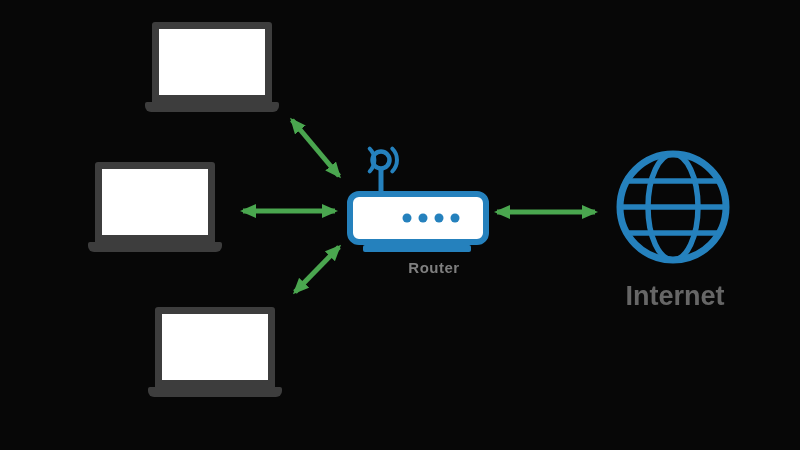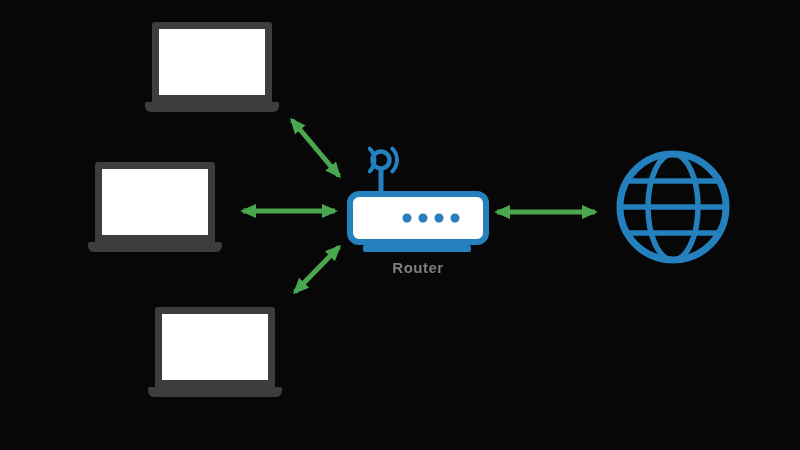--- a/index.html
+++ b/index.html
@@ -39,21 +39,21 @@
   .laptop-2 { left: 88px;  top: 162px; }
   .laptop-3 { left: 148px; top: 307px; }
 
   .router { position: absolute; left: 343px; top: 138px; }
   .blue-stroke { stroke: var(--device_blue, #2581bd); }
   .blue-fill   { fill:   var(--device_blue, #2581bd); }
   .router-body { fill: #ffffff; }
 
   .router-label {
     position: absolute;
-    left: 343px; top: 259px;
+    left: 359px; top: 259px;
     width: 150px;
     text-align: center;
     color: var(--router_label_gray, #7f7f7f);
     font-size: 15px;
     font-weight: bold;
     letter-spacing: 0.5px;
   }
 
   .globe { position: absolute; left: 613px; top: 147px; }
 
@@ -118,14 +118,15 @@
   <div class="router-label">Router</div>
 
   <svg class="globe" width="120" height="120" viewBox="0 0 120 120">
     <circle class="blue-stroke" cx="60" cy="60" r="53" fill="none" stroke-width="7"></circle>
     <ellipse class="blue-stroke" cx="60" cy="60" rx="25" ry="53" fill="none" stroke-width="5.5"></ellipse>
     <line class="blue-stroke" x1="7" y1="60" x2="113" y2="60" stroke-width="5.5"></line>
     <line class="blue-stroke" x1="14" y1="34" x2="106" y2="34" stroke-width="5.5"></line>
     <line class="blue-stroke" x1="14" y1="86" x2="106" y2="86" stroke-width="5.5"></line>
   </svg>
 
+  <div class="internet-label">Internet</div>
 
 </div>
 
 </body></html>

